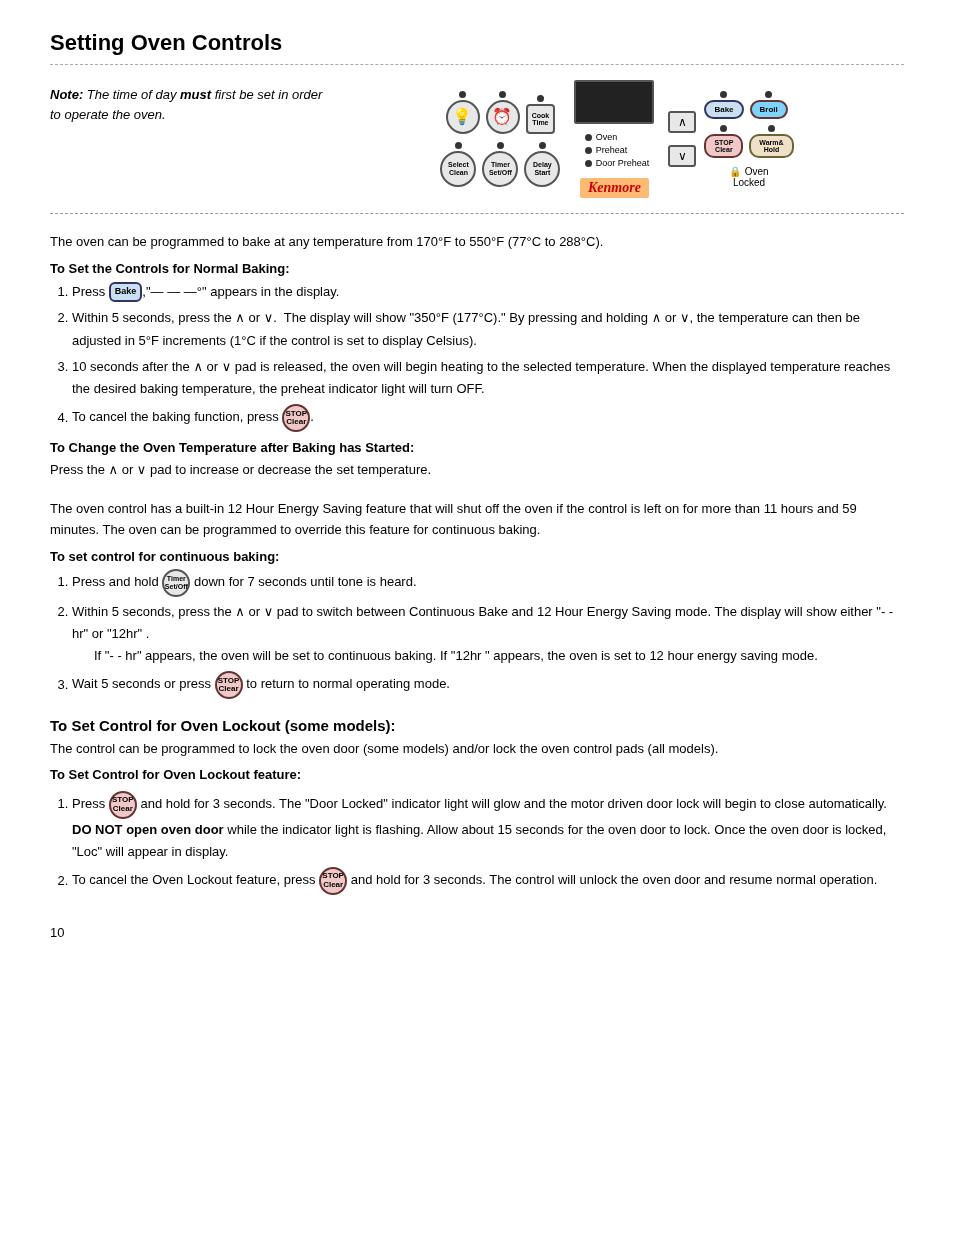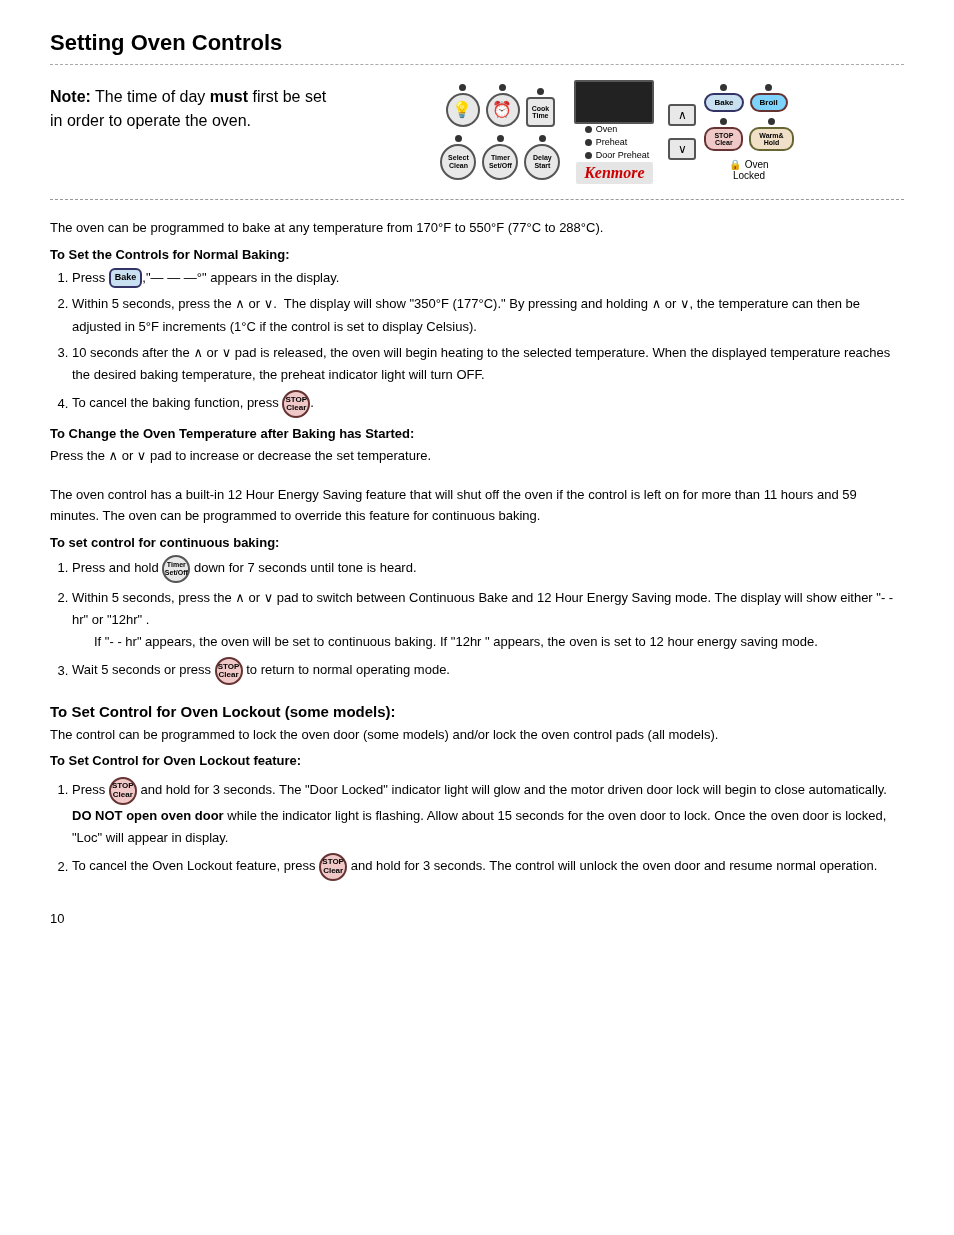--- a/index.html
+++ b/index.html
@@ -22,22 +22,23 @@
       gap: 0;
       margin-bottom: 10px;
       border-bottom: 1px dashed #999;
       padding-bottom: 15px;
     }
     .note-area {
       width: 280px;
       padding-top: 5px;
     }
     .note-area p {
-      font-size: 16px;
+      font-size: 13px;
       line-height: 1.5;
+      font-style: italic;
     }
     .controls-diagram {
       flex: 1;
       display: flex;
       align-items: center;
       justify-content: center;
       gap: 8px;
     }
     .btn-circle {
       width: 34px;
@@ -126,23 +127,23 @@
       align-items: center;
       gap: 4px;
     }
     .ind-dot {
       width: 7px;
       height: 7px;
       background: #333;
       border-radius: 50%;
     }
     .kenmore-badge {
-      background: #e5e5e5;
+      background: #fdba74;
       color: #c00;
-      font-size: 16px;
+      font-size: 14px;
       font-weight: bold;
       font-style: italic;
       padding: 2px 8px;
       border-radius: 2px;
       margin-top: 2px;
       font-family: serif;
     }
     .section {
       margin-top: 18px;
     }
@@ -251,21 +252,21 @@
           <div class="btn-dot"></div>
           <div class="btn-circle" style="font-size:7px; width:36px; height:36px;">Timer<br>Set/Off</div>
         </div>
         <div class="btn-labeled">
           <div class="btn-dot"></div>
           <div class="btn-circle" style="font-size:7px; width:36px; height:36px;">Delay<br>Start</div>
         </div>
       </div>
     </div>
 
-    <div style="display:flex; flex-direction:column; align-items:center; gap:0; margin: 0 6px;">
+    <div style="display:flex; flex-direction:column; align-items:center; gap:8px; margin: 0 6px;">
       <div class="display-rect"></div>
       <div class="indicator-area">
         <div class="indicator-item">
             <div class="ind-dot"></div>
             <span>Oven</span>
           </div>
         <div class="indicator-item">
             <div class="ind-dot"></div>
             <span>Preheat</span>
           </div>

